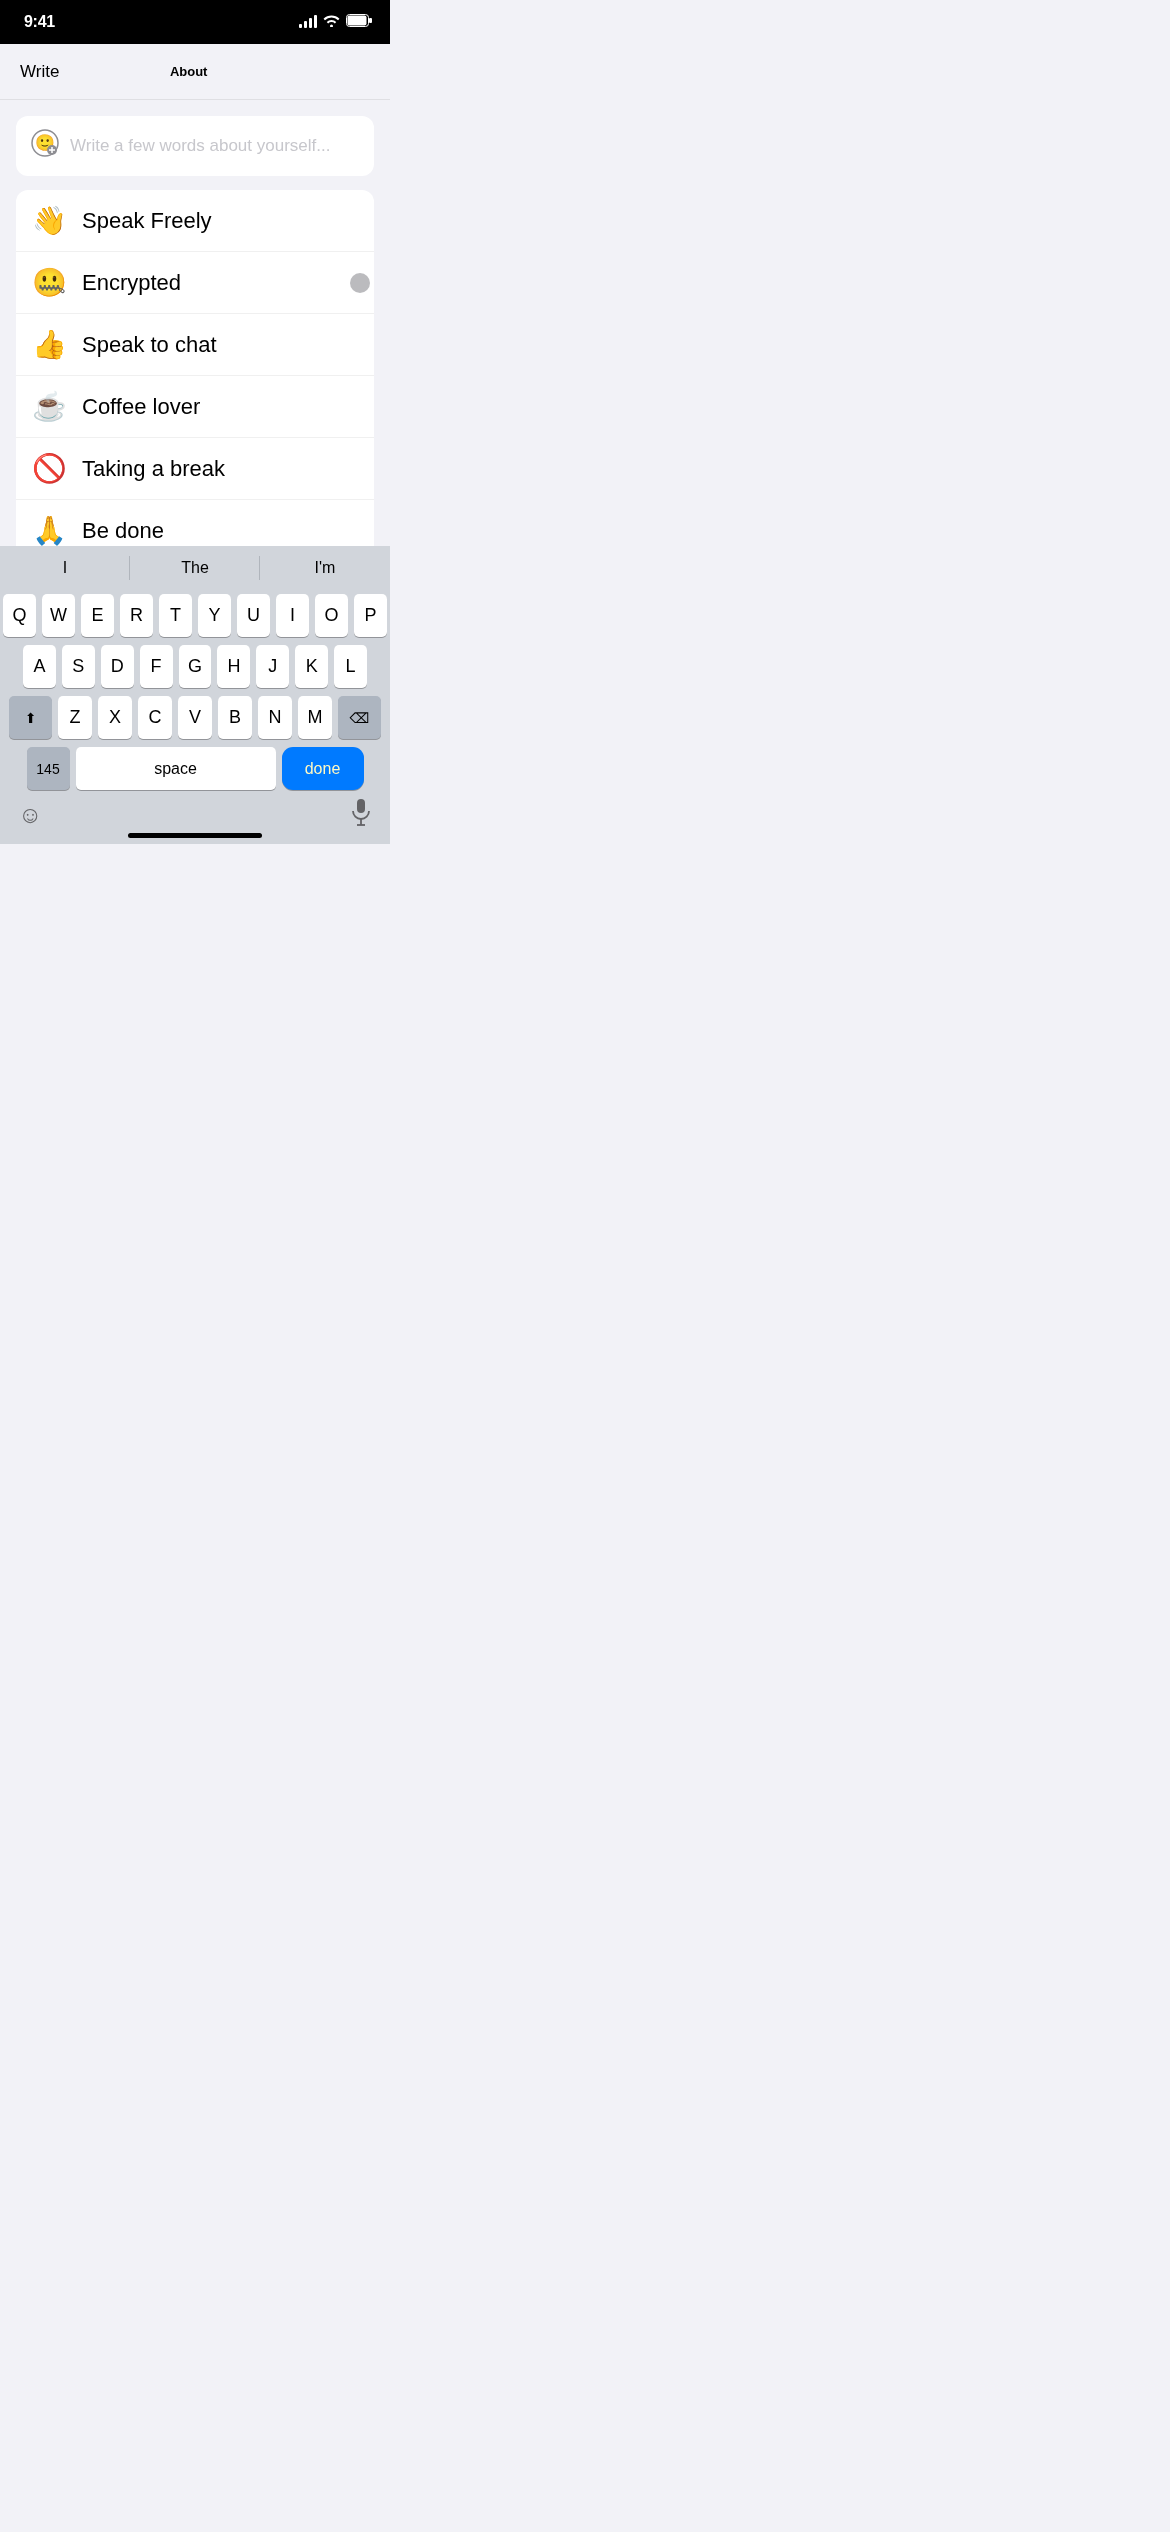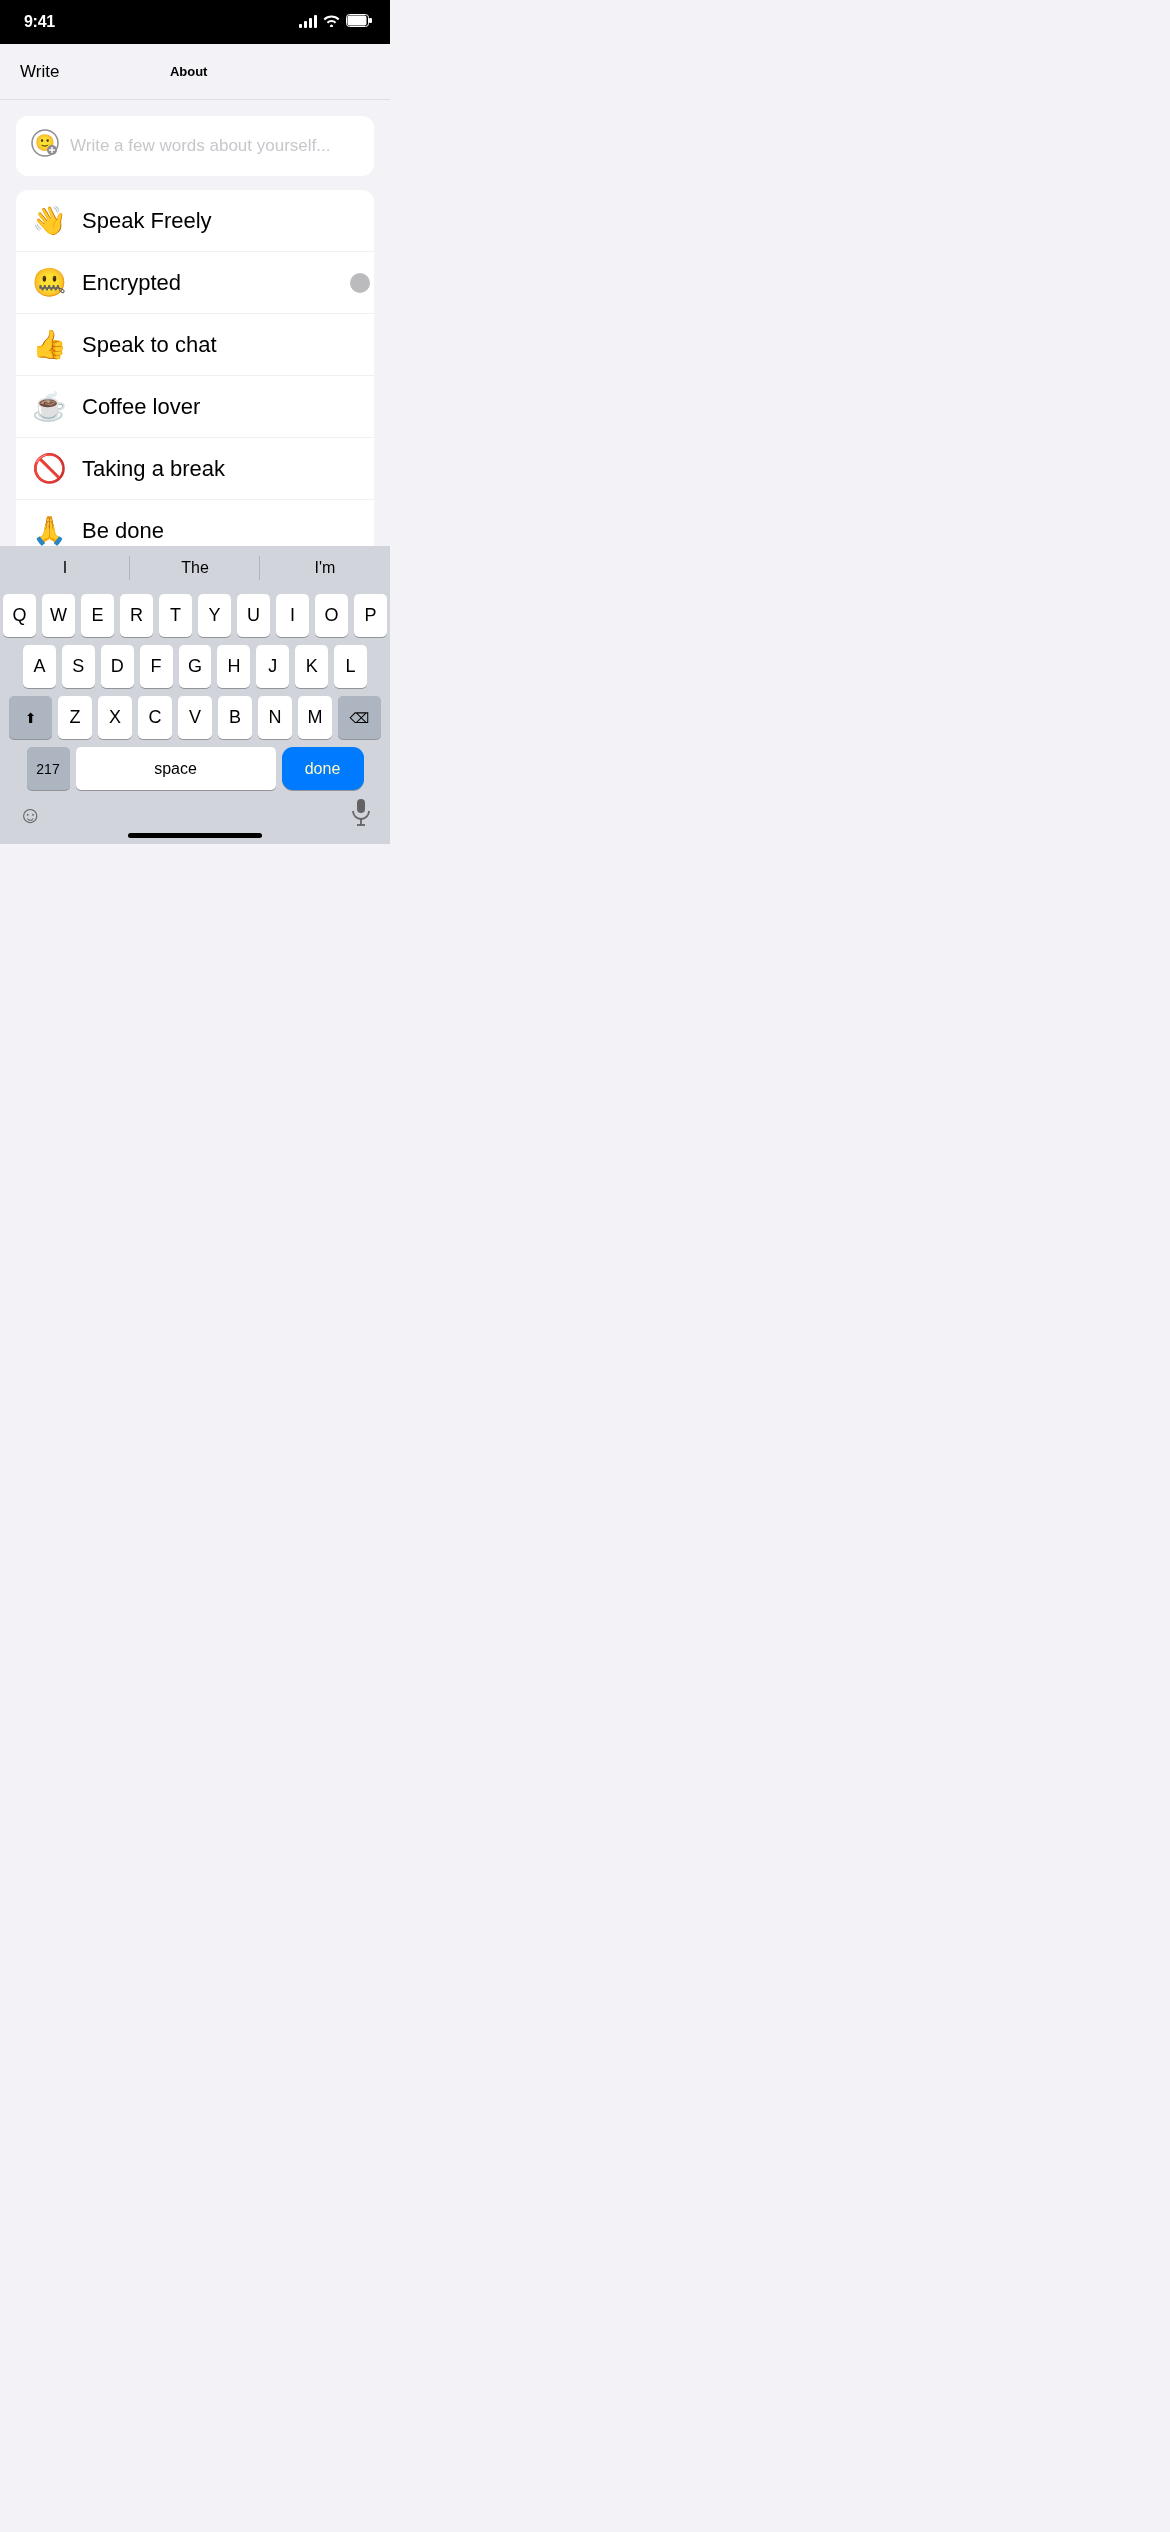--- a/index.html
+++ b/index.html
@@ -396,21 +396,21 @@
         <div class="key">X</div>
         <div class="key">C</div>
         <div class="key">V</div>
         <div class="key">B</div>
         <div class="key">N</div>
         <div class="key">M</div>
         <div class="key key-special key-delete">⌫</div>
       </div>
 
     <div class="key-row">
-        <div class="key key-special key-123">217</div>
+        <div class="key key-special key-123">145</div>
         <div class="key key-space">space</div>
         <div class="key key-done">done</div>
       </div>
   </div>
 
   <div class="bottom-bar">
     <span class="emoji-keyboard-icon">☺</span>
     <span class="mic-icon">
       <svg width="22" height="28" viewBox="0 0 22 28" fill="none">
         <rect x="7" y="1" width="8" height="14" rx="4" fill="#636366"></rect>

